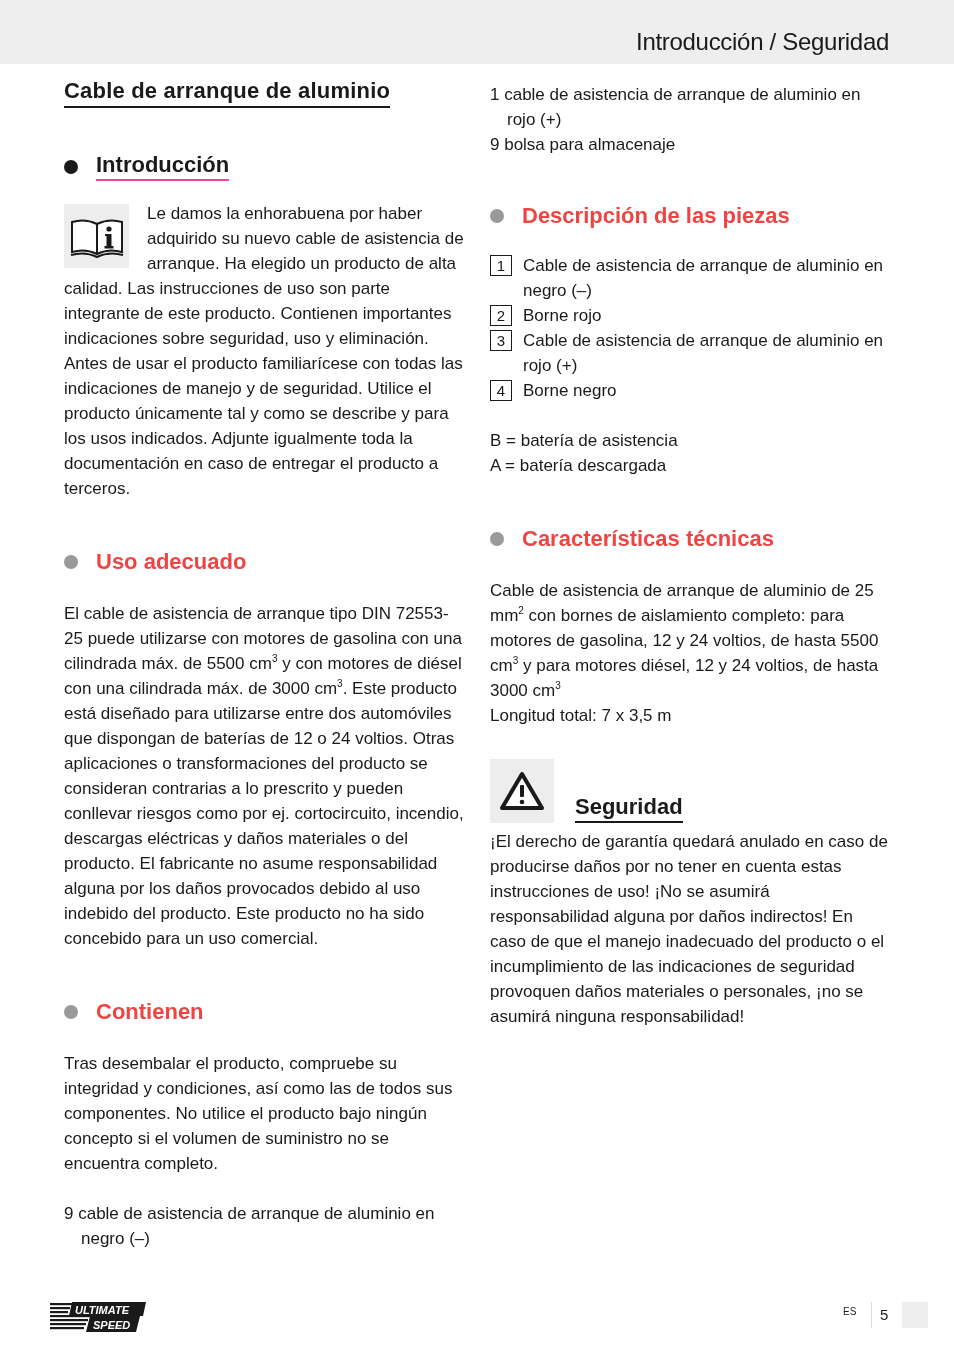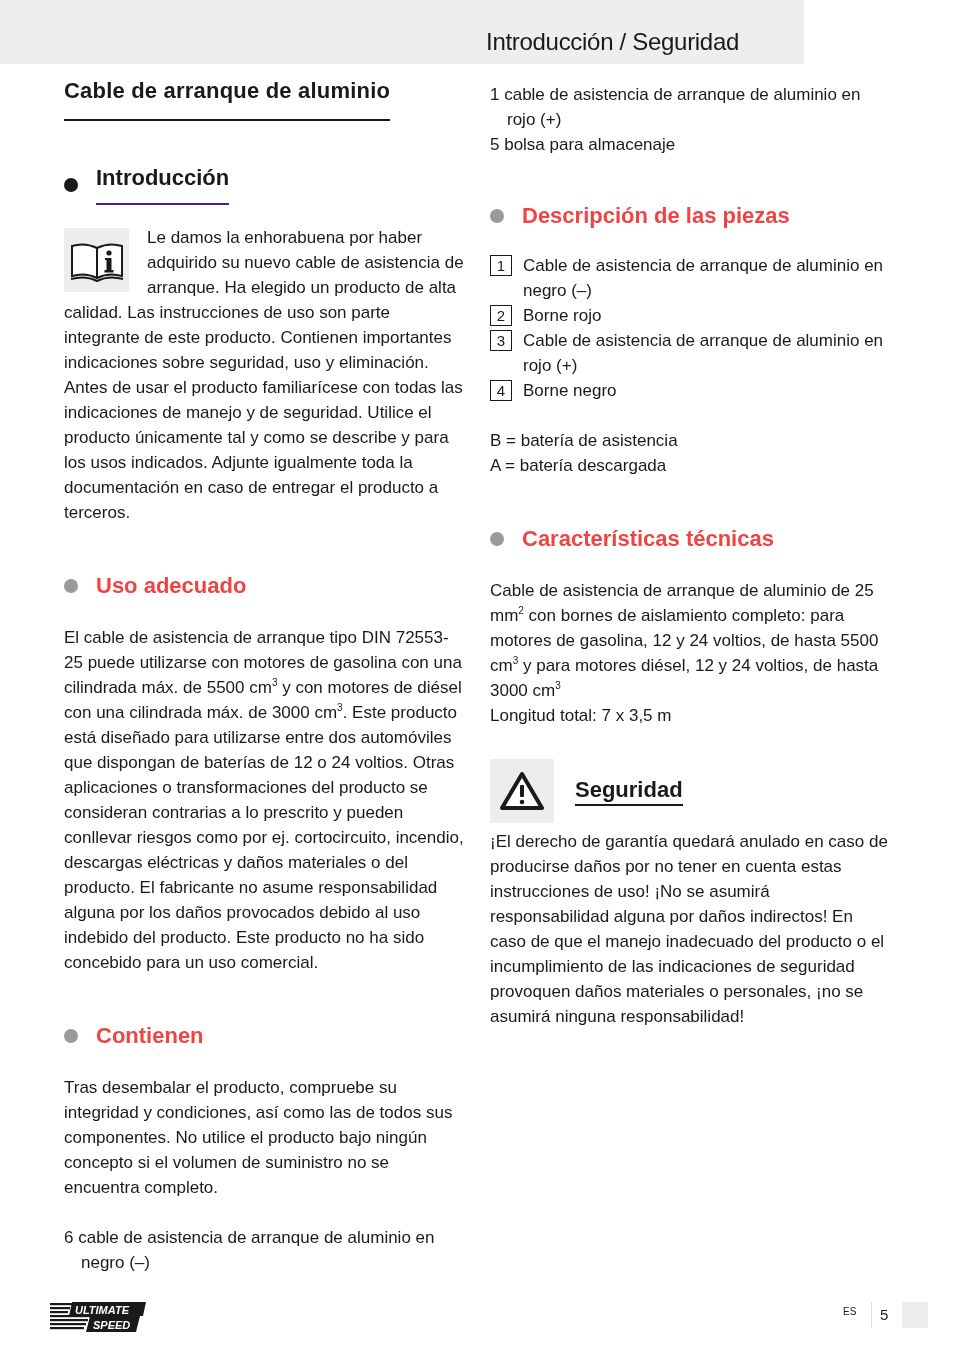--- a/index.html
+++ b/index.html
@@ -1,61 +1,61 @@
 <!DOCTYPE html>
 <html><head>
 <meta charset="utf-8">
 <style>
   html, body { margin: 0; padding: 0; background: #ffffff; }
   body {
     width: 954px; height: 1354px; position: relative; overflow: hidden;
     font-family: "Liberation Sans", sans-serif; color: #1a1a1a;
   }
   .header-bar {
-    position: absolute; left: 0; top: 0; width: 804px; height: 64px;
+    position: absolute; left: 0; top: 0; width: 954px; height: 64px;
     background: #edeeed;
   }
   .header-title {
     position: absolute; right: 65px; top: 28px;
     font-size: 24px; color: #1a1a1a; letter-spacing: -0.3px;
   }
   .col { position: absolute; width: 400px; }
   .col-left { left: 64px; top: 78px; }
   .col-right { left: 490px; top: 82px; }
   .body-text { font-size: 17px; line-height: 25px; margin: 0; }
   .main-heading {
     font-size: 22px; font-weight: bold; display: inline-block;
-    border-bottom: 2px solid #1a1a1a; padding-bottom: 15px; margin: 0;
+    border-bottom: 2px solid #1a1a1a; padding-bottom: 2px; margin: 0;
     letter-spacing: 0.2px;
   }
   .sec-heading {
     font-size: 22px; font-weight: bold; margin: 0; display: flex; align-items: center;
   }
   .sec-heading .bullet {
     width: 14px; height: 14px; border-radius: 50%; display: inline-block; margin-right: 18px;
   }
   .sec-heading.dark { color: #1a1a1a; }
   .sec-heading.dark .bullet { background: #1a1a1a; }
-  .sec-heading.dark .label { border-bottom: 2px solid #4c1d95; padding-bottom: 12px; }
+  .sec-heading.dark .label { border-bottom: 2px solid #ec4899; padding-bottom: 1px; }
   .sec-heading.grey { color: #ef4444; }
   .sec-heading.grey .bullet { background: #9a9a9a; }
   .info-box {
     float: left; width: 65px; height: 64px; background: #ededed;
     margin: 3px 18px 0 0; display: flex; align-items: center; justify-content: center;
   }
   .list { list-style: none; margin: 0; padding: 0; }
   .list li { font-size: 17px; line-height: 25px; padding-left: 17px; text-indent: -17px; }
   .parts { list-style: none; margin: 0; padding: 0; }
   .parts li { display: flex; font-size: 17px; line-height: 25px; }
   .parts .num {
     flex: 0 0 auto; width: 20px; height: 19px; border: 1px solid #1a1a1a;
     font-size: 15px; line-height: 19px; text-align: center; margin: 2px 11px 0 0;
   }
   sup { font-size: 10px; line-height: 0; }
-  .warn-row { display: flex; align-items: center; }
+  .warn-row { display: flex; align-items: flex-end; }
   .warn-box {
     width: 64px; height: 64px; background: #ededed; display: flex;
     align-items: center; justify-content: center; margin-right: 21px;
   }
   .warn-title {
     font-size: 22px; font-weight: bold; border-bottom: 2px solid #1a1a1a; padding-bottom: 1px;
   }
   .footer-logo { position: absolute; left: 50px; top: 1302px; }
   .footer-lang { position: absolute; left: 843px; top: 1306px; font-size: 10px; }
   .footer-sep { position: absolute; left: 871px; top: 1302px; width: 1px; height: 26px; background: #dcdcdc; }
@@ -104,28 +104,28 @@
 
   <div style="height:48px"></div>
   <h2 class="sec-heading grey">
     <span class="bullet"></span>
     <span class="label">Contienen</span>
   </h2>
   <div style="height:26px"></div>
   <p class="body-text">Tras desembalar el producto, compruebe su integridad y condiciones, así como las de todos sus componentes. No utilice el producto bajo ningún concepto si el volumen de suministro no se encuentra completo.</p>
   <div style="height:25px"></div>
   <ul class="list">
-    <li>6 cable de asistencia de arranque de aluminio en negro (–)</li>
+    <li>9 cable de asistencia de arranque de aluminio en negro (–)</li>
   </ul>
 </div>
 
 <div class="col col-right">
   <ul class="list">
     <li>1 cable de asistencia de arranque de aluminio en rojo (+)</li>
-    <li>5 bolsa para almacenaje</li>
+    <li>9 bolsa para almacenaje</li>
   </ul>
 
   <div style="height:46px"></div>
   <h2 class="sec-heading grey">
     <span class="bullet"></span>
     <span class="label">Descripción de las piezas</span>
   </h2>
   <div style="height:24px"></div>
   <ul class="parts">
     <li>

